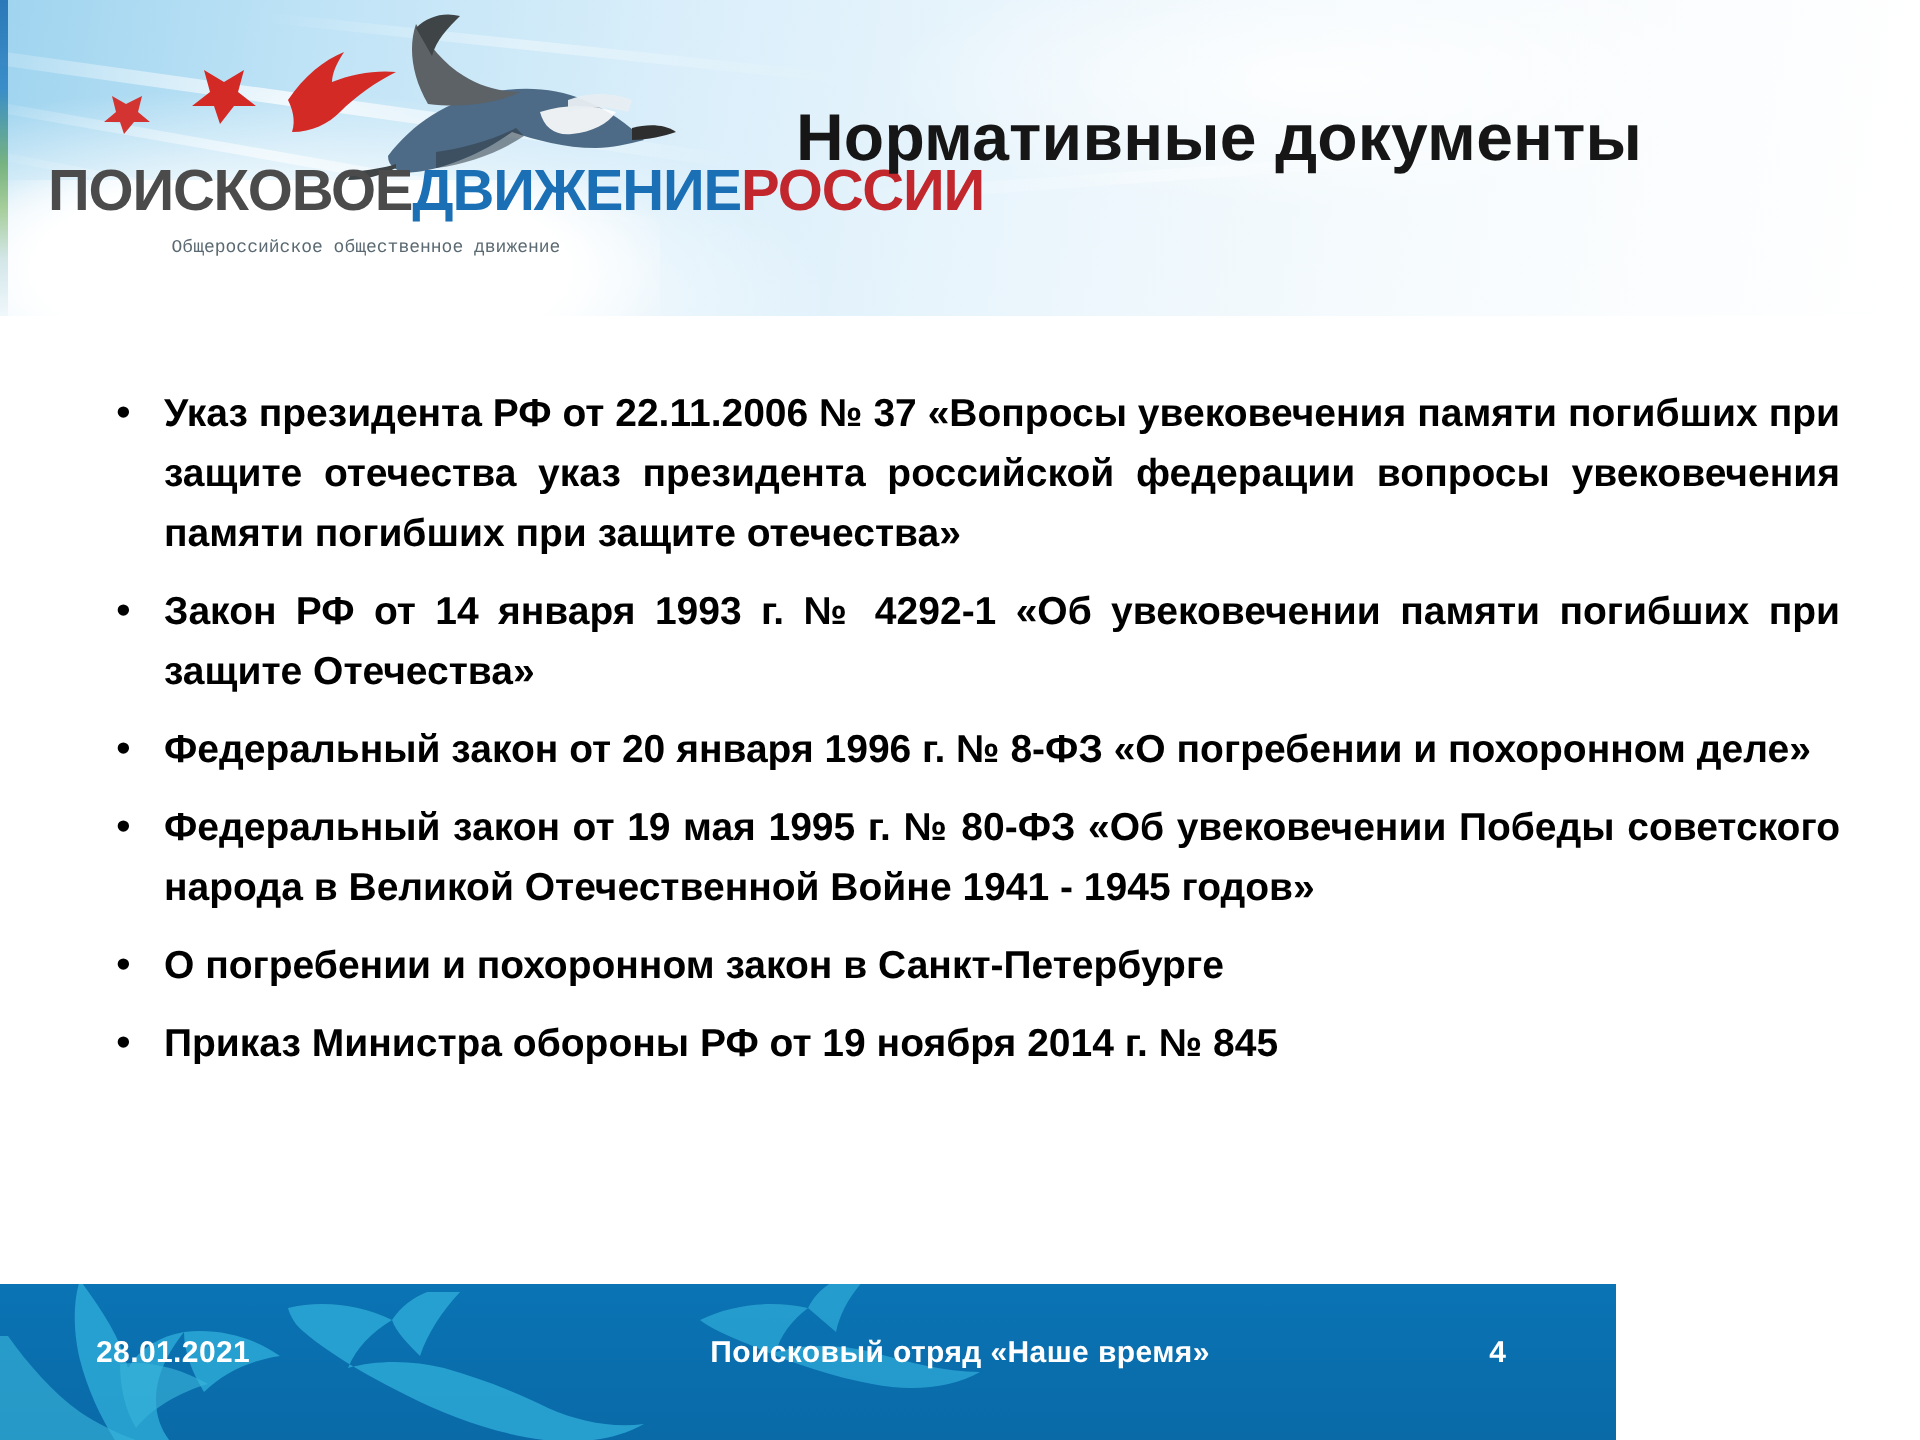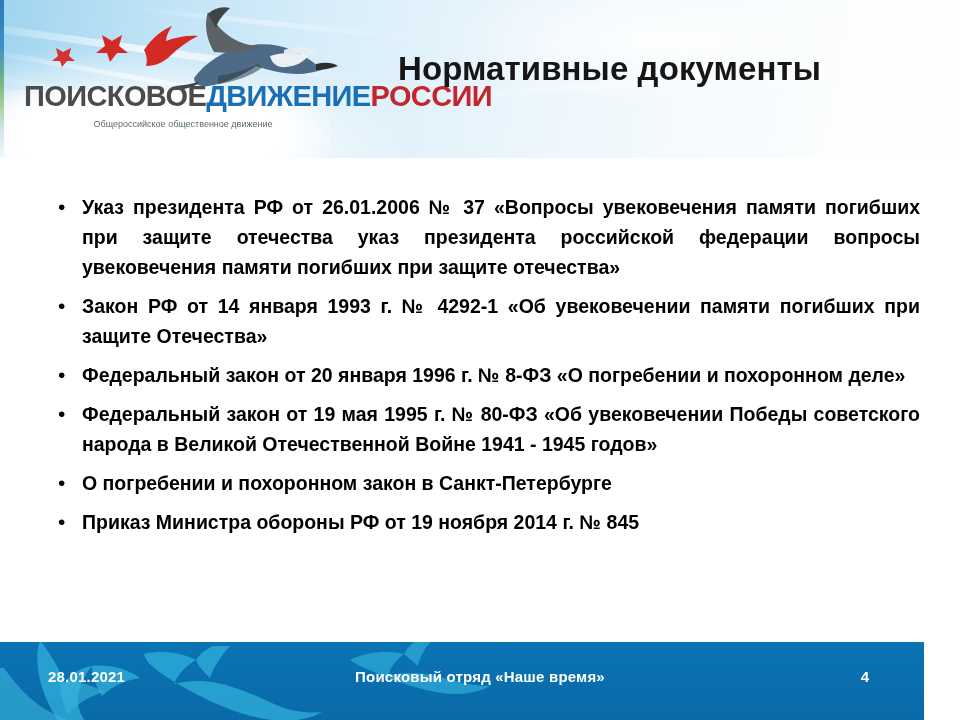--- a/index.html
+++ b/index.html
@@ -97,21 +97,21 @@
   .wm-red   { color: #c1272d; }
   .logo-sub {
     position: absolute;
     left: 0;
     top: 114px;
     width: 330px;
     text-align: center;
     color: #5b6a72;
     font-size: 9px;
     line-height: 13px;
-    font-family: Liberation Sans, sans-serif;
+    font-family: Liberation Mono, monospace;
   }
 
   
   .slide-title {
     position: absolute;
     left: 358px;
     top: 50px;
     width: 586px;
     font-size: 33px;
     font-weight: bold;
@@ -152,21 +152,21 @@
     text-align: justify;
     text-justify: inter-word;
   }
   .bullet-text.no-justify { text-align: left; }
 
   
   .footer {
     position: absolute;
     left: 0;
     top: 642px;
-    width: 924px;
+    width: 808px;
     height: 78px;
     overflow: hidden;
     background: linear-gradient(180deg, #0a74b4 0%, #0a6fae 45%, #0a6aa8 100%);
   }
   .footer-bird {
     position: absolute;
     fill: #2ca9d6;
     opacity: .85;
   }
   .footer-date {
@@ -254,21 +254,21 @@
       </div>
     </div>
 
     <div class="slide-title">Нормативные документы</div>
   </div>
 
   <div class="content">
 
     <div class="bullet-row">
       <div class="bullet-marker">•</div>
-      <div class="bullet-text">Указ президента РФ от 26.01.2006 № 37 «Вопросы увековечения памяти погибших при защите отечества указ президента российской федерации вопросы увековечения памяти погибших при защите отечества»</div>
+      <div class="bullet-text">Указ президента РФ от 22.11.2006 № 37 «Вопросы увековечения памяти погибших при защите отечества указ президента российской федерации вопросы увековечения памяти погибших при защите отечества»</div>
     </div>
 
     <div class="bullet-row">
       <div class="bullet-marker">•</div>
       <div class="bullet-text">Закон РФ от 14 января 1993 г. № 4292-1 «Об увековечении памяти погибших при защите Отечества»</div>
     </div>
 
     <div class="bullet-row">
       <div class="bullet-marker">•</div>
       <div class="bullet-text">Федеральный закон от 20 января 1996 г. № 8-ФЗ «О погребении и похоронном деле»</div>

